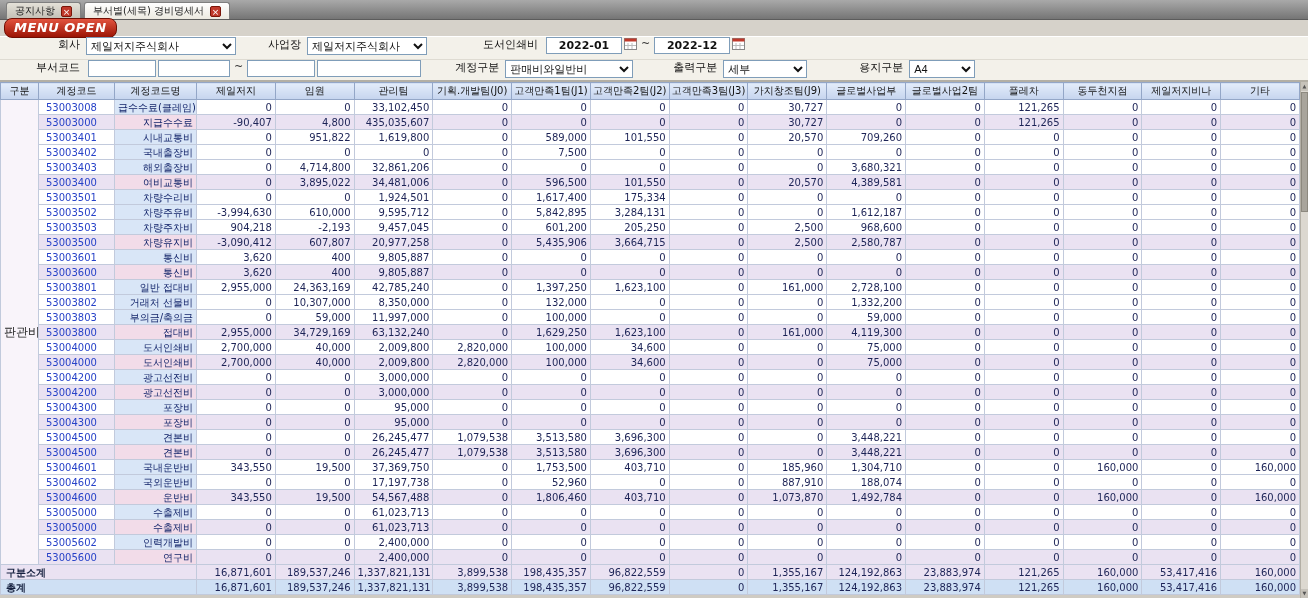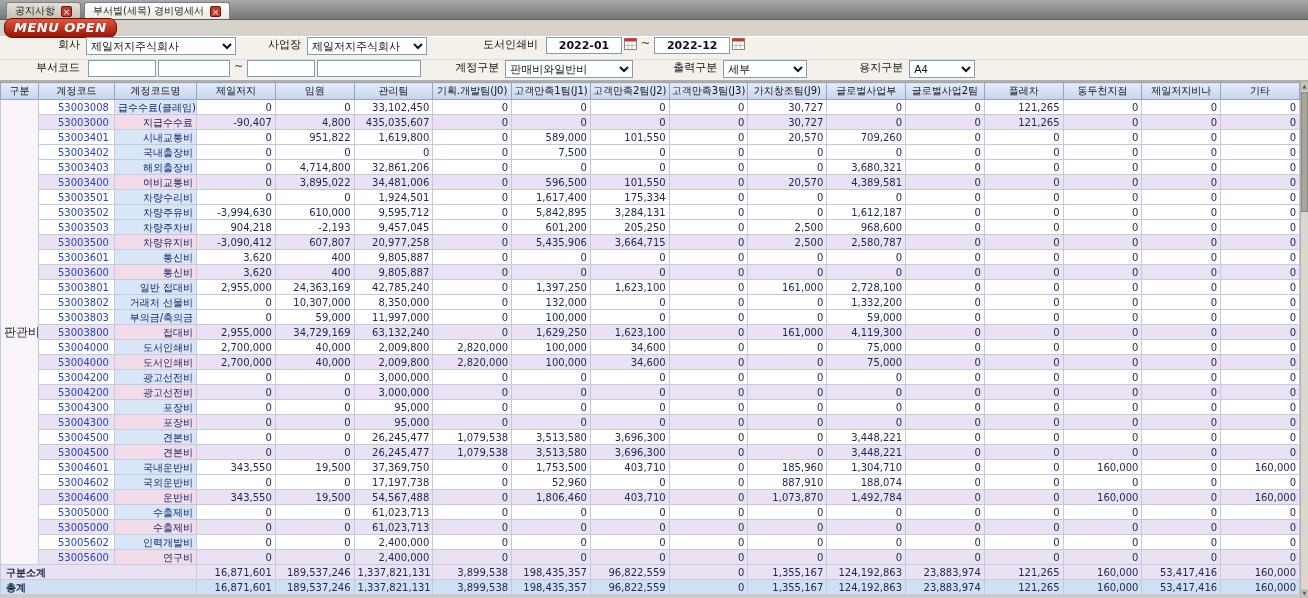--- a/index.html
+++ b/index.html
@@ -43,21 +43,21 @@
   
   .gridwrap { position:relative; height:516px; background:#cfcbc3; }
   table { width:1300px; table-layout:fixed; border-collapse:collapse;
     font-size:10px; background:#fff; }
   th { background:linear-gradient(var(--header-bg-top,#e3ecfa),var(--header-bg,#c5d4ee));
     border:1px solid #93a6c7; height:17px; font-weight:normal; color:#111;
     overflow:hidden; white-space:nowrap; padding:0 2px; }
   td { border:1px solid #c2cadc; height:15px; line-height:13px; padding:0 3px;
     white-space:nowrap; overflow:hidden; color:#1c2356; background:#fff; }
   td.num { text-align:right; }
-  td.code { color:var(--code-text,#2742c8); padding-left:19px; }
+  td.code { color:var(--code-text,#2742c8); padding-left:7px; }
   td.name { text-align:right; background:var(--name-cell-bg,#d9e6f7); color:#13246a; }
   tr.subtotal td { background:var(--subtotal-bg,#eae2f2); }
   tr.subtotal td.name { background:var(--name-cell-subtotal-bg,#f2dce9); }
   td.groupcell { background:#f9f4fa; text-align:center; color:#222;
     vertical-align:middle; font-size:12px; }
   tr.frow-sub td { background:var(--subtotal-bg,#eae2f2); }
   tr.frow-total td { background:var(--total-row-bg,#cfe0f4); }
   td.flab { text-align:left; font-weight:bold; color:#15203f; padding-left:5px; }
 
   

